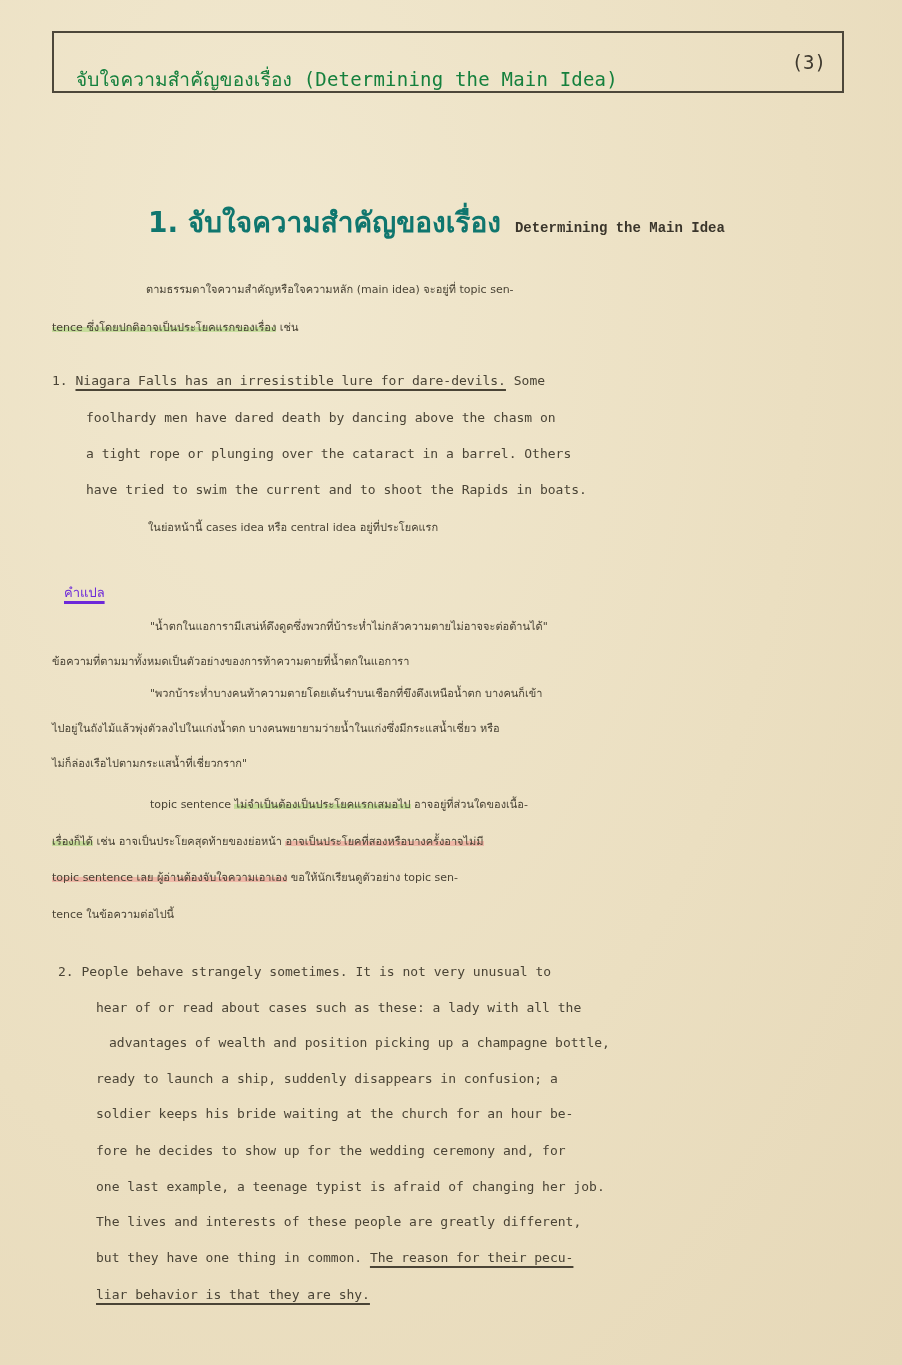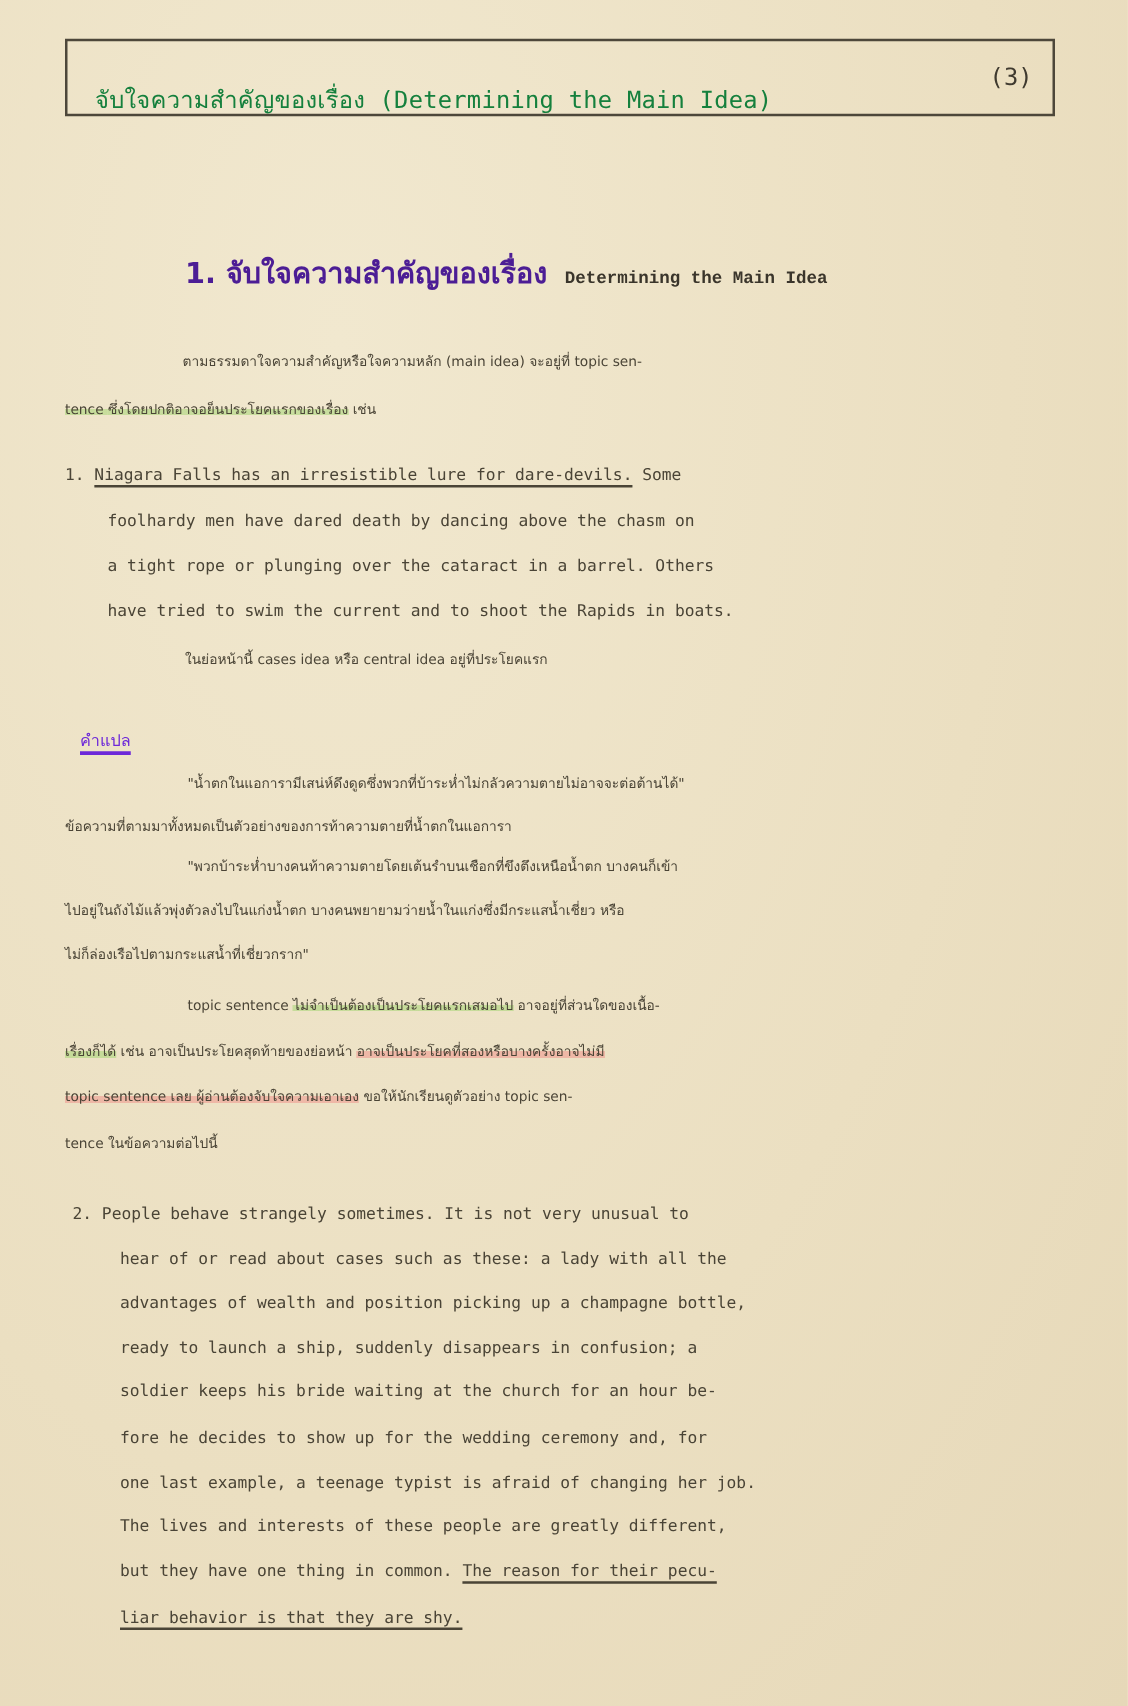--- a/index.html
+++ b/index.html
@@ -23,21 +23,21 @@
   .header-page {
     position: absolute; right: 16px; top: 18px;
     font-size: 19px; color: #3f3a2f;
   }
   .section-heading {
     position: absolute; left: 148px; top: 200px;
     display: flex; align-items: baseline; gap: 14px;
   }
   .section-heading .th {
     font-family: "DejaVu Sans", sans-serif; font-weight: bold;
-    font-size: 23px; color: #4c1d95;
+    font-size: 28px; color: #0f766e;
   }
   .section-heading .en {
     font-family: Liberation Mono, monospace; font-weight: bold;
     font-size: 14px; color: #3a352b;
   }
   .line {
     position: absolute; white-space: nowrap; font-size: 13px; color: #4a4436;
   }
   .thai { font-family: "DejaVu Sans", sans-serif; font-size: 11px; }
   .hl-green { background: linear-gradient(transparent 45%, rgba(150,210,100,0.45) 45%, rgba(150,210,100,0.45) 85%, transparent 85%); }
@@ -57,21 +57,21 @@
   <span class="header-page">(3)</span>
 </div>
 
 <div class="section-heading">
   <span class="th">1. จับใจความสำคัญของเรื่อง</span>
   <span class="en">Determining the Main Idea</span>
 </div>
 
 <div class="line thai" style="left:146px; top:280px;">ตามธรรมดาใจความสำคัญหรือใจความหลัก (main idea) จะอยู่ที่  topic sen-</div>
 <div class="line thai" style="left:52px; top:318px;">
-  <span class="hl-green">tence </span><span class="hl-green">ซึ่งโดยปกติอาจอย็นประโยคแรกของเรื่อง</span><span> เช่น</span>
+  <span class="hl-green">tence </span><span class="hl-green">ซึ่งโดยปกติอาจเป็นประโยคแรกของเรื่อง</span><span> เช่น</span>
 </div>
 
 <div class="line" style="left:52px; top:373px;">
   <span>1.</span>
   <span class="ul">Niagara  Falls  has  an  irresistible  lure  for  dare-devils.</span><span> Some</span>
 </div>
 <div class="line" style="left:86px; top:410px;">foolhardy men have dared death by dancing above the chasm on</div>
 <div class="line" style="left:86px; top:446px;">a tight rope or plunging over the cataract in a barrel.  Others</div>
 <div class="line" style="left:86px; top:482px;">have tried to swim the current and to shoot the Rapids in boats.</div>
 <div class="line thai" style="left:148px; top:518px;">ในย่อหน้านี้ cases idea หรือ central idea อยู่ที่ประโยคแรก</div>
@@ -92,21 +92,21 @@
 <div class="line thai" style="left:52px; top:868px;">
   <span class="hl-red">topic sentence  เลย ผู้อ่านต้องจับใจความเอาเอง</span><span> ขอให้นักเรียนดูตัวอย่าง  topic sen-</span>
 </div>
 <div class="line thai" style="left:52px; top:905px;">tence ในข้อความต่อไปนี้</div>
 
 <div class="line" style="left:58px; top:964px;">
   <span>2.</span>
   <span>People behave strangely sometimes.  It is not very unusual to</span>
 </div>
 <div class="line" style="left:96px; top:1000px;">hear of or read about cases such as these: a lady with all the</div>
-<div class="line" style="left:96px; top:1035px;">advantages of wealth and position picking up a champagne bottle,</div>
+<div class="line" style="left:109px; top:1035px;">advantages of wealth and position picking up a champagne bottle,</div>
 <div class="line" style="left:96px; top:1071px;">ready to launch a ship, suddenly disappears in confusion; a</div>
 <div class="line" style="left:96px; top:1106px;">soldier keeps his bride waiting at the church for an hour be-</div>
 <div class="line" style="left:96px; top:1143px;">fore he decides to show up for the wedding ceremony and, for</div>
 <div class="line" style="left:96px; top:1179px;">one last example, a teenage typist is afraid of changing her job.</div>
 <div class="line" style="left:96px; top:1214px;">The lives and interests of these people are greatly different,</div>
 <div class="line" style="left:96px; top:1250px;">
   <span>but they have one thing in common. </span><span class="ul">The reason for their pecu-</span>
 </div>
 <div class="line" style="left:96px; top:1287px;">
   <span class="ul">liar behavior is that they are shy.</span>

